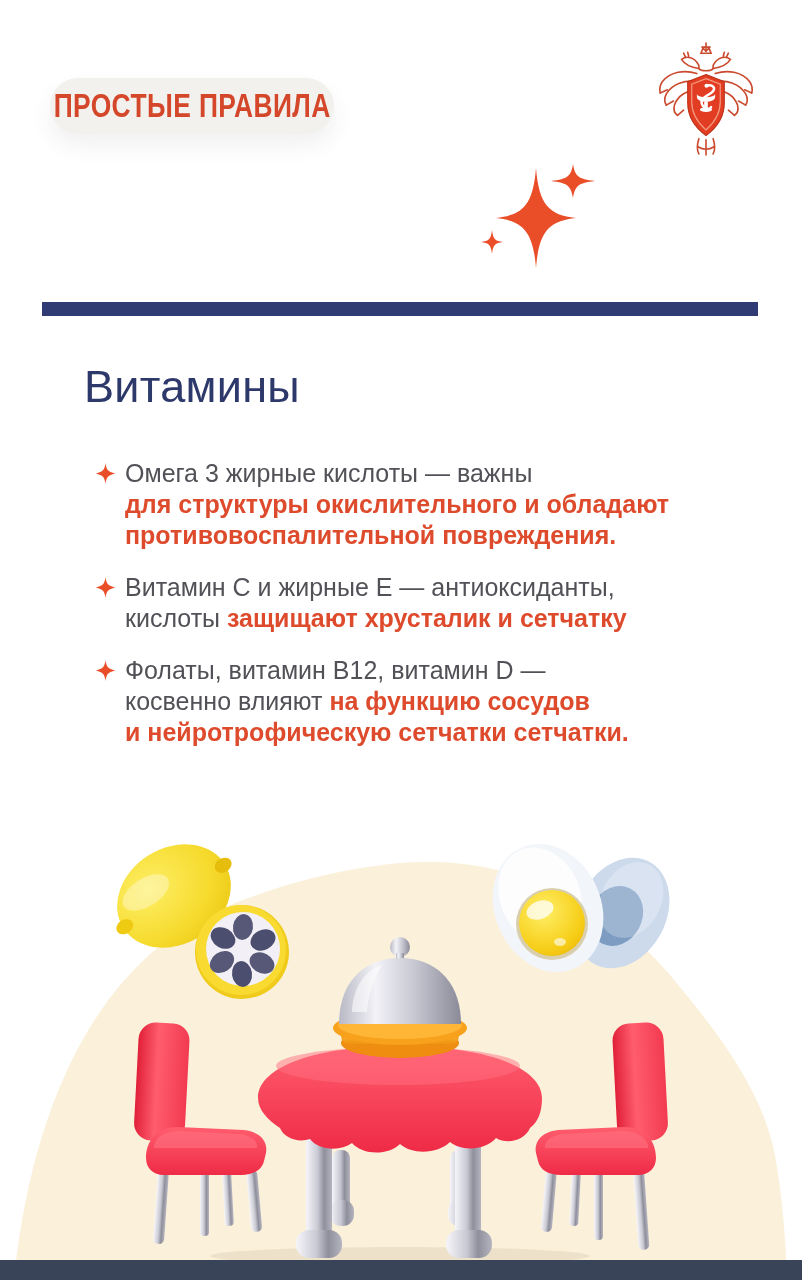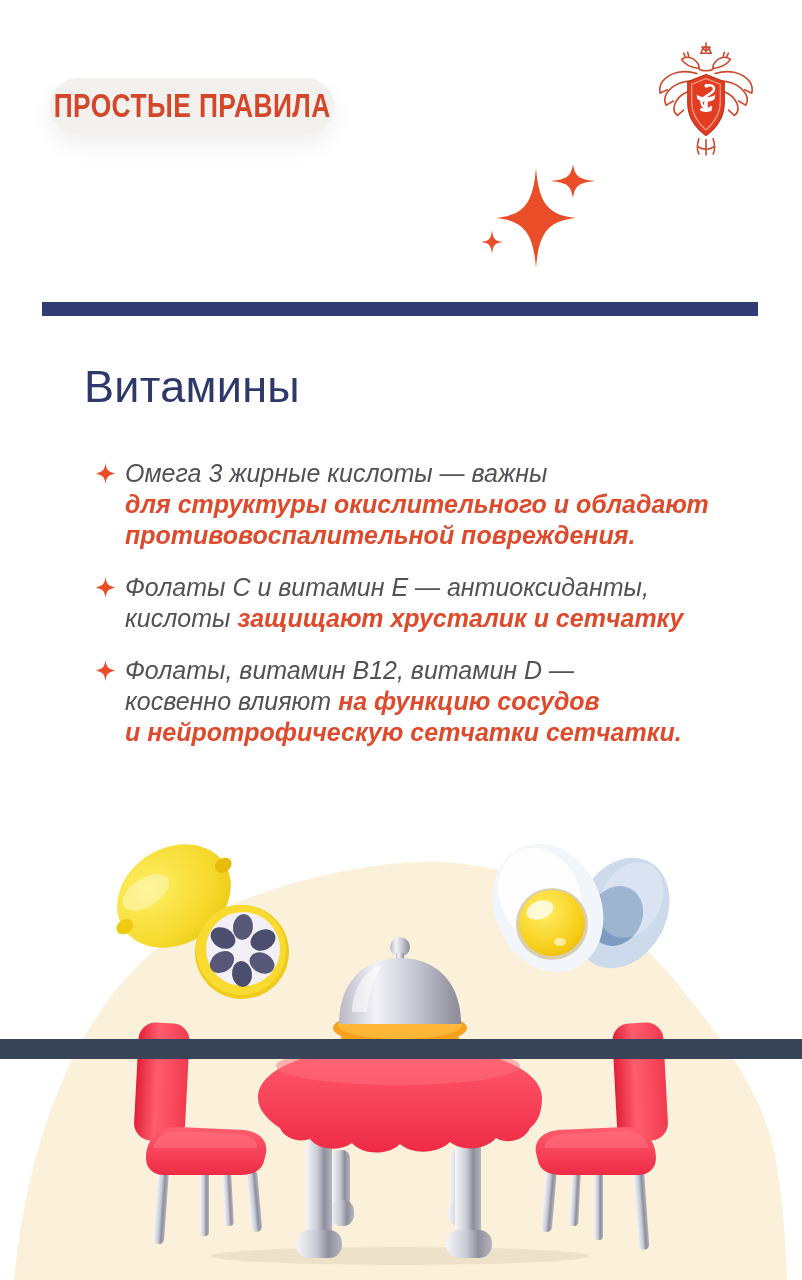--- a/index.html
+++ b/index.html
@@ -3,39 +3,39 @@
 <meta charset="utf-8">
 <style>
   :root{
     --badge-bg:#f2f1ee; --badge-text:#d4472a; --navy:#2e396b; --bar:#2f3b72;
     --gray:#515157; --accent:#de4a2c; --sparkle:#e94e28; --footer:#3a4459;
     --cream:#fbf0da; --shield:#e23c22; --emblem:#cb4a2e; --page-bg:#ffffff;
   }
   *{margin:0;padding:0;box-sizing:border-box;}
   html,body{width:802px;height:1280px;}
   body{font-family:"Liberation Sans", sans-serif; background:var(--page-bg); position:relative; overflow:hidden;}
-  .poster{position:absolute;inset:0;width:802px;height:1059px;background:var(--page-bg);}
+  .poster{position:absolute;inset:0;width:802px;height:1280px;background:var(--page-bg);}
 
   .badge{position:absolute;left:50px;top:78px;width:284px;height:56px;border-radius:28px;
     background:var(--badge-bg);box-shadow:0 12px 22px rgba(60,60,70,.07);
     display:flex;align-items:center;justify-content:center;}
   .badge-label{color:var(--badge-text);font-weight:bold;font-size:33px;letter-spacing:.5px;
     transform:scaleX(.8);white-space:nowrap;}
 
   .emblem{position:absolute;left:650px;top:40px;width:112px;height:118px;}
 
   .sparkles{position:absolute;left:468px;top:152px;width:145px;height:120px;}
 
   .divider{position:absolute;left:42px;top:302px;width:716px;height:14px;background:var(--bar);}
 
   .title{position:absolute;left:84px;top:362px;font-size:45px;line-height:1.1;font-weight:normal;
     color:var(--navy);letter-spacing:.3px;}
 
   .bullets{position:absolute;left:95px;top:458px;width:650px;display:flex;flex-direction:column;gap:21px;}
-  .bullet{position:relative;padding-left:30px;font-size:25px;line-height:31px;color:var(--gray);font-style:italic;}
+  .bullet{position:relative;padding-left:30px;font-size:25px;line-height:31px;color:var(--gray);}
   .bullet .mark{position:absolute;left:0;top:4px;width:21px;height:23px;}
   .bullet .accent{color:var(--accent);font-weight:bold;}
 
   .illustration{position:absolute;left:0;top:828px;width:802px;height:452px;}
 
   .footer-bar{position:absolute;left:0;bottom:0;width:802px;height:20px;background:var(--footer);}
 </style>
 </head>
 <body>
 
@@ -92,21 +92,21 @@
       </svg>
       <span>Омега 3 жирные кислоты — важны</span><br>
       <span class="accent">для структуры окислительного и обладают</span><br>
       <span class="accent">противовоспалительной повреждения.</span>
     </div>
 
     <div class="bullet">
       <svg class="mark" viewBox="0 0 24 26">
         <path style="fill:var(--sparkle)" d="M12,1 C13,9 15,11 23,13 C15,15 13,17 12,25 C11,17 9,15 1,13 C9,11 11,9 12,1 Z"></path>
       </svg>
-      <span>Фолаты C и витамин E — антиоксиданты,</span><br>
+      <span>Витамин C и жирные E — антиоксиданты,</span><br>
       <span>кислоты </span><span class="accent">защищают хрусталик и сетчатку</span><br>
     </div>
 
     <div class="bullet">
       <svg class="mark" viewBox="0 0 24 26">
         <path style="fill:var(--sparkle)" d="M12,1 C13,9 15,11 23,13 C15,15 13,17 12,25 C11,17 9,15 1,13 C9,11 11,9 12,1 Z"></path>
       </svg>
       <span>Фолаты, витамин B12, витамин D —</span><br>
       <span>косвенно влияют </span><span class="accent">на функцию сосудов</span><br>
       <span class="accent">и нейротрофическую сетчатки сетчатки.</span>

